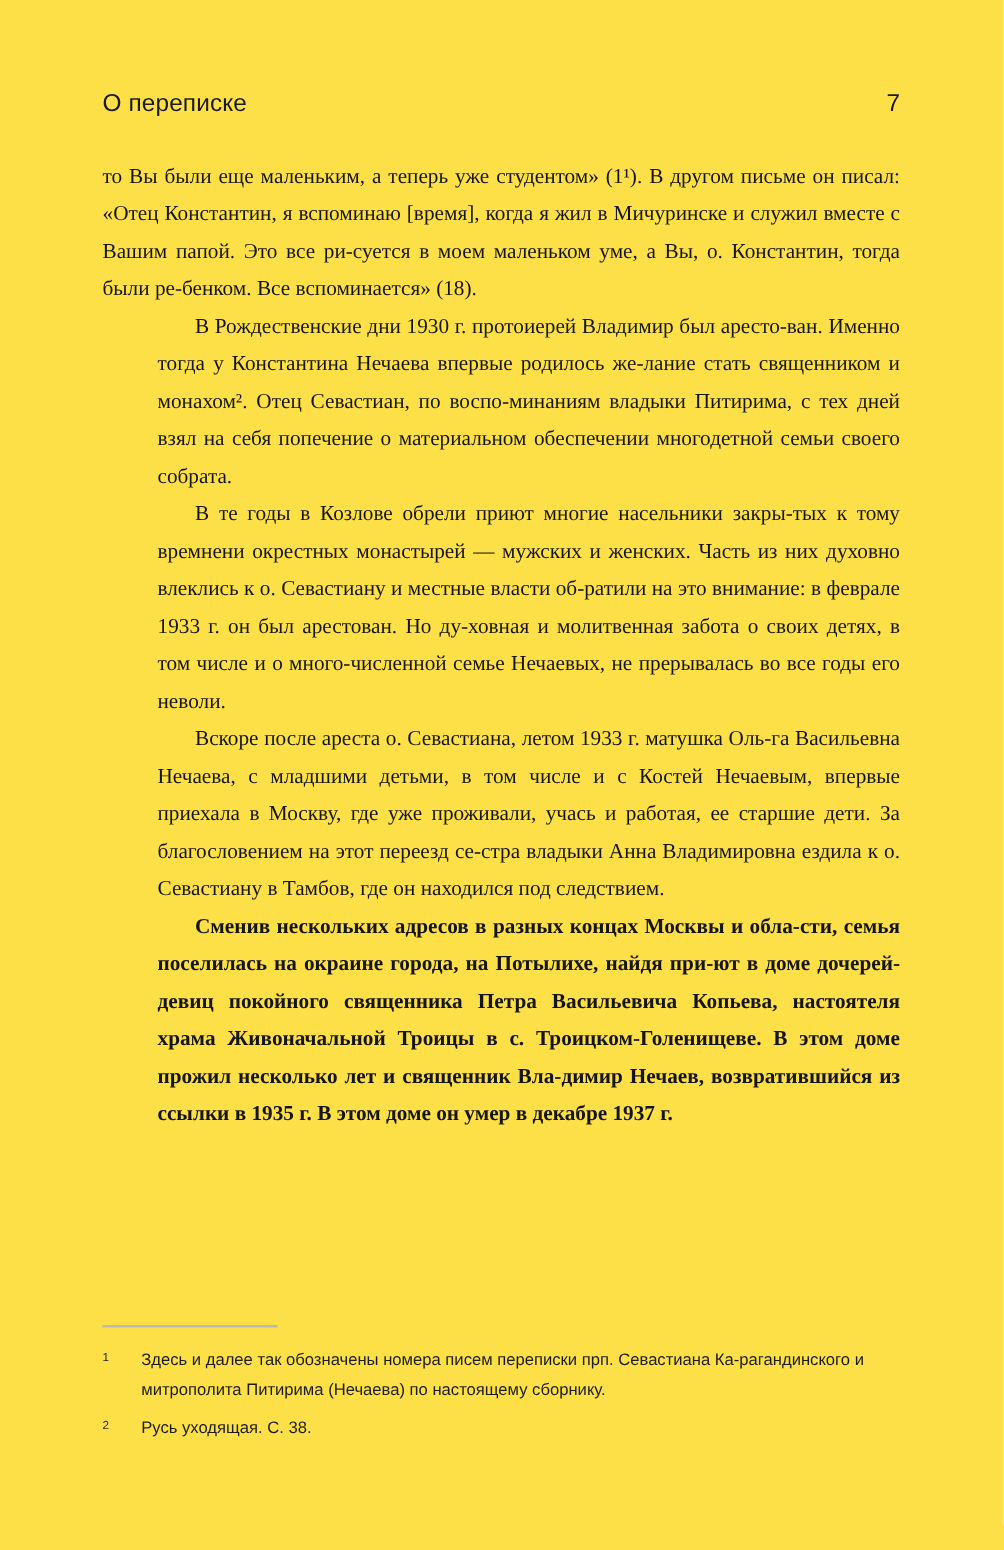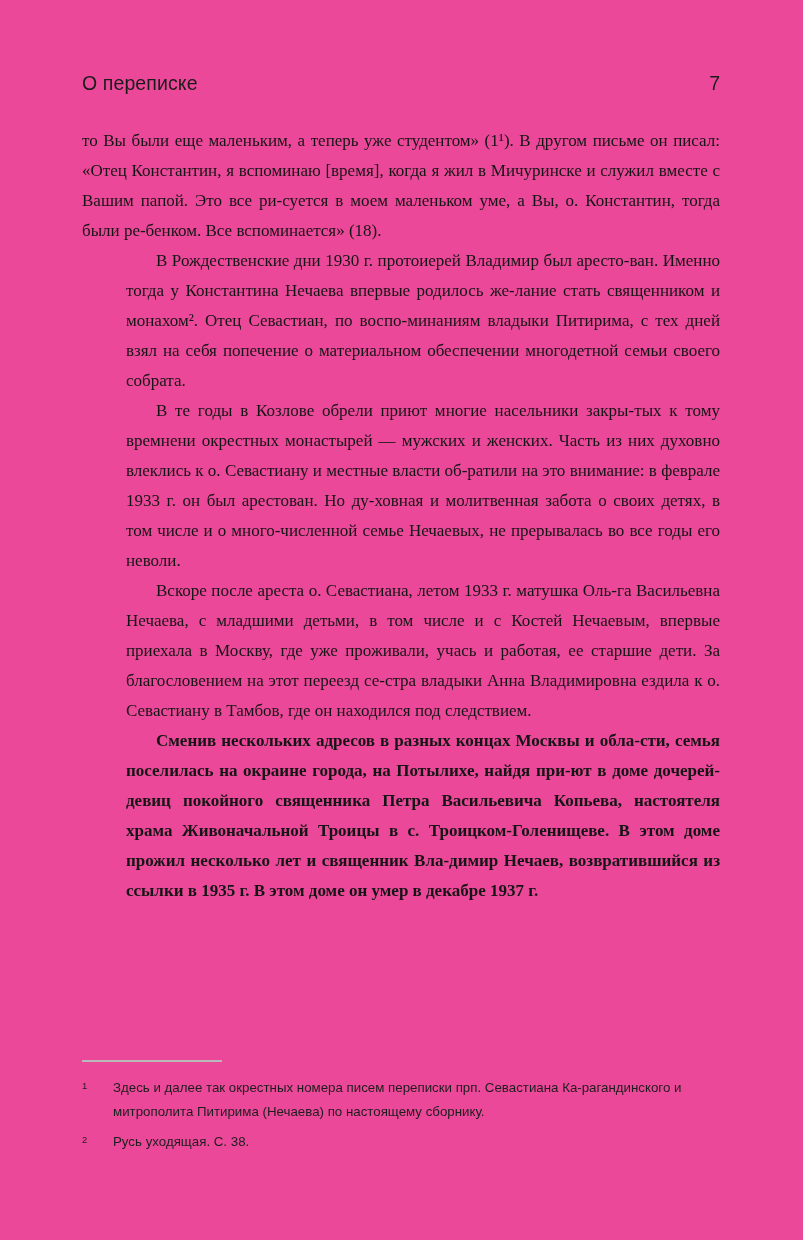--- a/index.html
+++ b/index.html
@@ -4,21 +4,21 @@
 <style>
   html, body {
     margin: 0;
     padding: 0;
     background: #ffffff;
   }
   .page {
     position: relative;
     width: 803px;
     height: 1240px;
-    background: #ec4899;
+    background: #fde047;
     overflow: hidden;
     box-sizing: border-box;
   }
 
   
   .running-head {
     position: absolute;
     left: 82px;
     right: 83px;
     top: 72px;
@@ -121,21 +121,21 @@
     <p class="para">В те годы в Козлове обрели приют многие насельники закры-тых к тому времнени окрестных монастырей — мужских и женских. Часть из них духовно влеклись к о. Севастиану и местные власти об-ратили на это внимание: в феврале 1933 г. он был арестован. Но ду-ховная и молитвенная забота о своих детях, в том числе и о много-численной семье Нечаевых, не прерывалась во все годы его неволи.</p>
     <p class="para">Вскоре после ареста о. Севастиана, летом 1933 г. матушка Оль-га Васильевна Нечаева, с младшими детьми, в том числе и с Костей Нечаевым, впервые приехала в Москву, где уже проживали, учась и работая, ее старшие дети. За благословением на этот переезд се-стра владыки Анна Владимировна ездила к о. Севастиану в Тамбов, где он находился под следствием.</p>
     <p class="para">Сменив нескольких адресов в разных концах Москвы и обла-сти, семья поселилась на окраине города, на Потылихе, найдя при-ют в доме дочерей-девиц покойного священника Петра Васильевича Копьева, настоятеля храма Живоначальной Троицы в с. Троицком-Голенищеве. В этом доме прожил несколько лет и священник Вла-димир Нечаев, возвратившийся из ссылки в 1935 г. В этом доме он умер в декабре 1937 г.</p>
   </div>
 
   <div class="footnotes">
     <hr class="footnote-rule">
 
     <div class="footnote">
       <span class="footnote-marker">1</span>
-      <span class="footnote-text">Здесь и далее так окрестных номера писем переписки прп. Севастиана Ка-рагандинского и митрополита Питирима (Нечаева) по настоящему сборнику.</span>
+      <span class="footnote-text">Здесь и далее так обозначены номера писем переписки прп. Севастиана Ка-рагандинского и митрополита Питирима (Нечаева) по настоящему сборнику.</span>
     </div>
 
     <div class="footnote">
       <span class="footnote-marker">2</span>
       <span class="footnote-text">Русь уходящая. С. 38.</span>
     </div>
   </div>
 
 </div>
 

